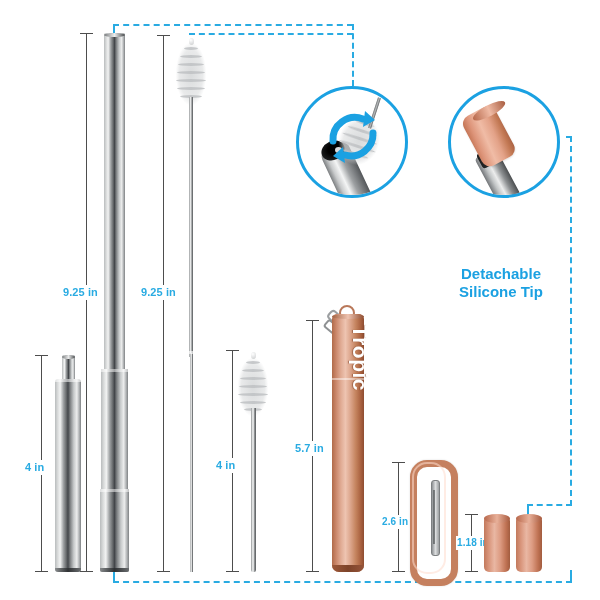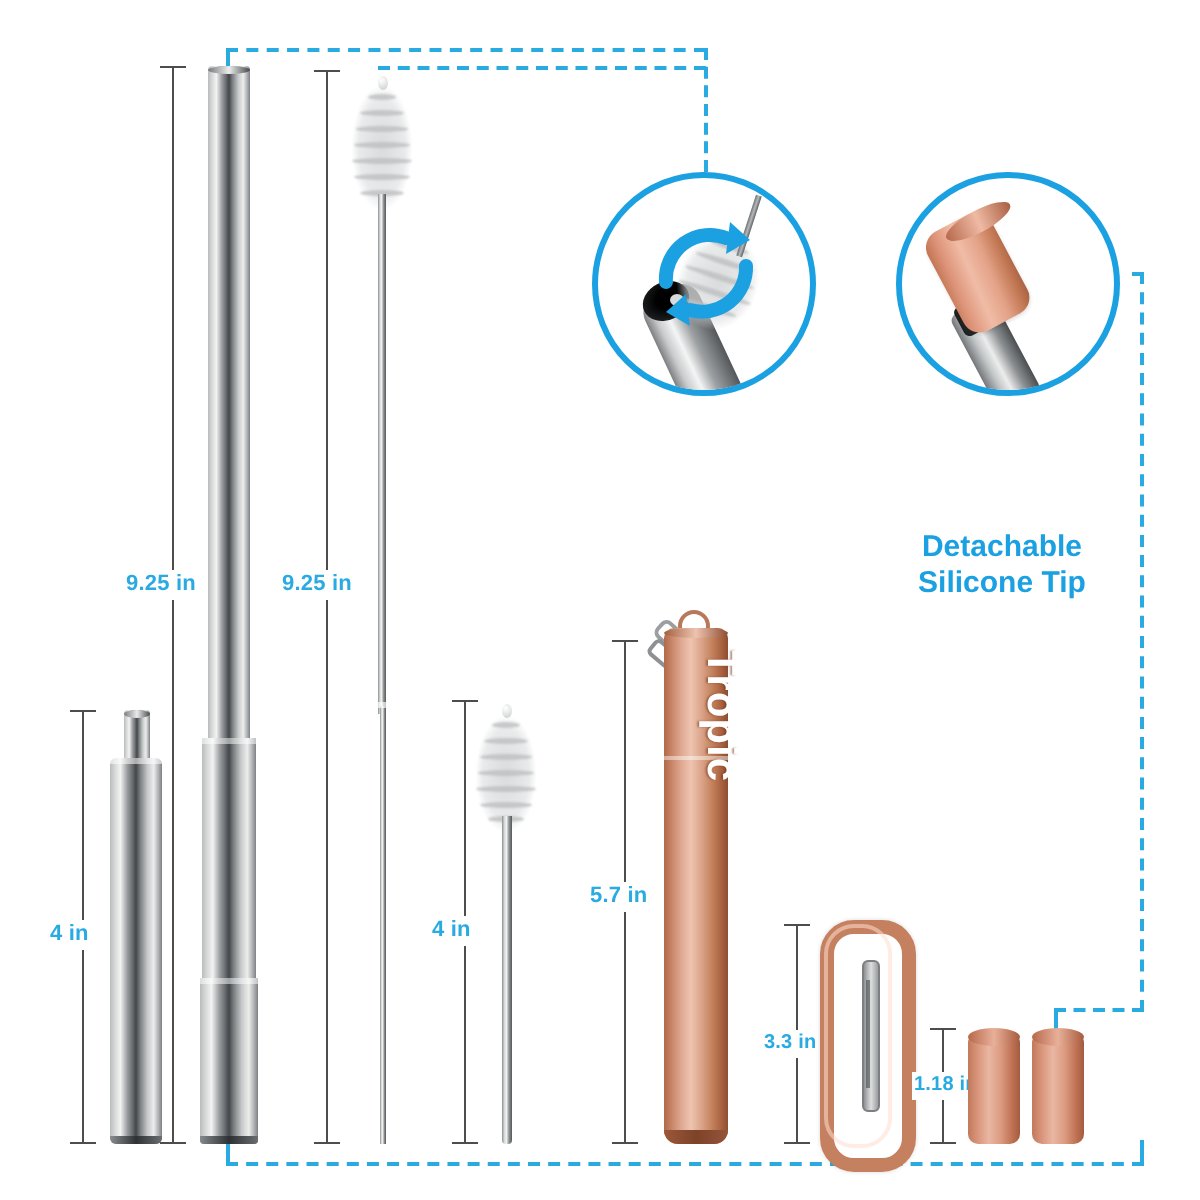--- a/index.html
+++ b/index.html
@@ -203,21 +203,21 @@
                 background:linear-gradient(90deg,#9c583a,#7d4329,#95543a);"></div>
 
     <div class="lyr" style="left:-4px;top:42px;width:80px;height:22px;
                 transform:rotate(90deg);transform-origin:center center;
                 color:#ffffff;font-weight:bold;font-size:21px;
                 letter-spacing:.5px;text-align:center;line-height:22px;
                 text-shadow:0 1px 1px rgba(120,60,35,.55);">Tropic</div>
   </div>
 
   <div class="dimrule" style="left:398px;top:462px;height:110px;"></div>
-  <div class="dimlabel sm" style="left:381px;top:515px;background:#fff;padding:2px 1px;">3.3 in</div>
+  <div class="dimlabel sm" style="left:381px;top:515px;background:#fff;padding:2px 1px;">2.6 in</div>
 
   <div class="lyr" style="left:410px;top:460px;width:38px;height:112px;">
 
     <div class="lyr" style="left:0;top:0;width:34px;height:112px;border-radius:17px;
                 border:7px solid #c5805f;
                 background:transparent;
                 box-shadow:inset 0 0 3px rgba(255,255,255,.5), 0 0 2px rgba(0,0,0,.15);"></div>
 
     <div class="lyr" style="left:2px;top:2px;width:30px;height:108px;border-radius:15px;
                 border:2px solid rgba(255,220,205,.55);"></div>

